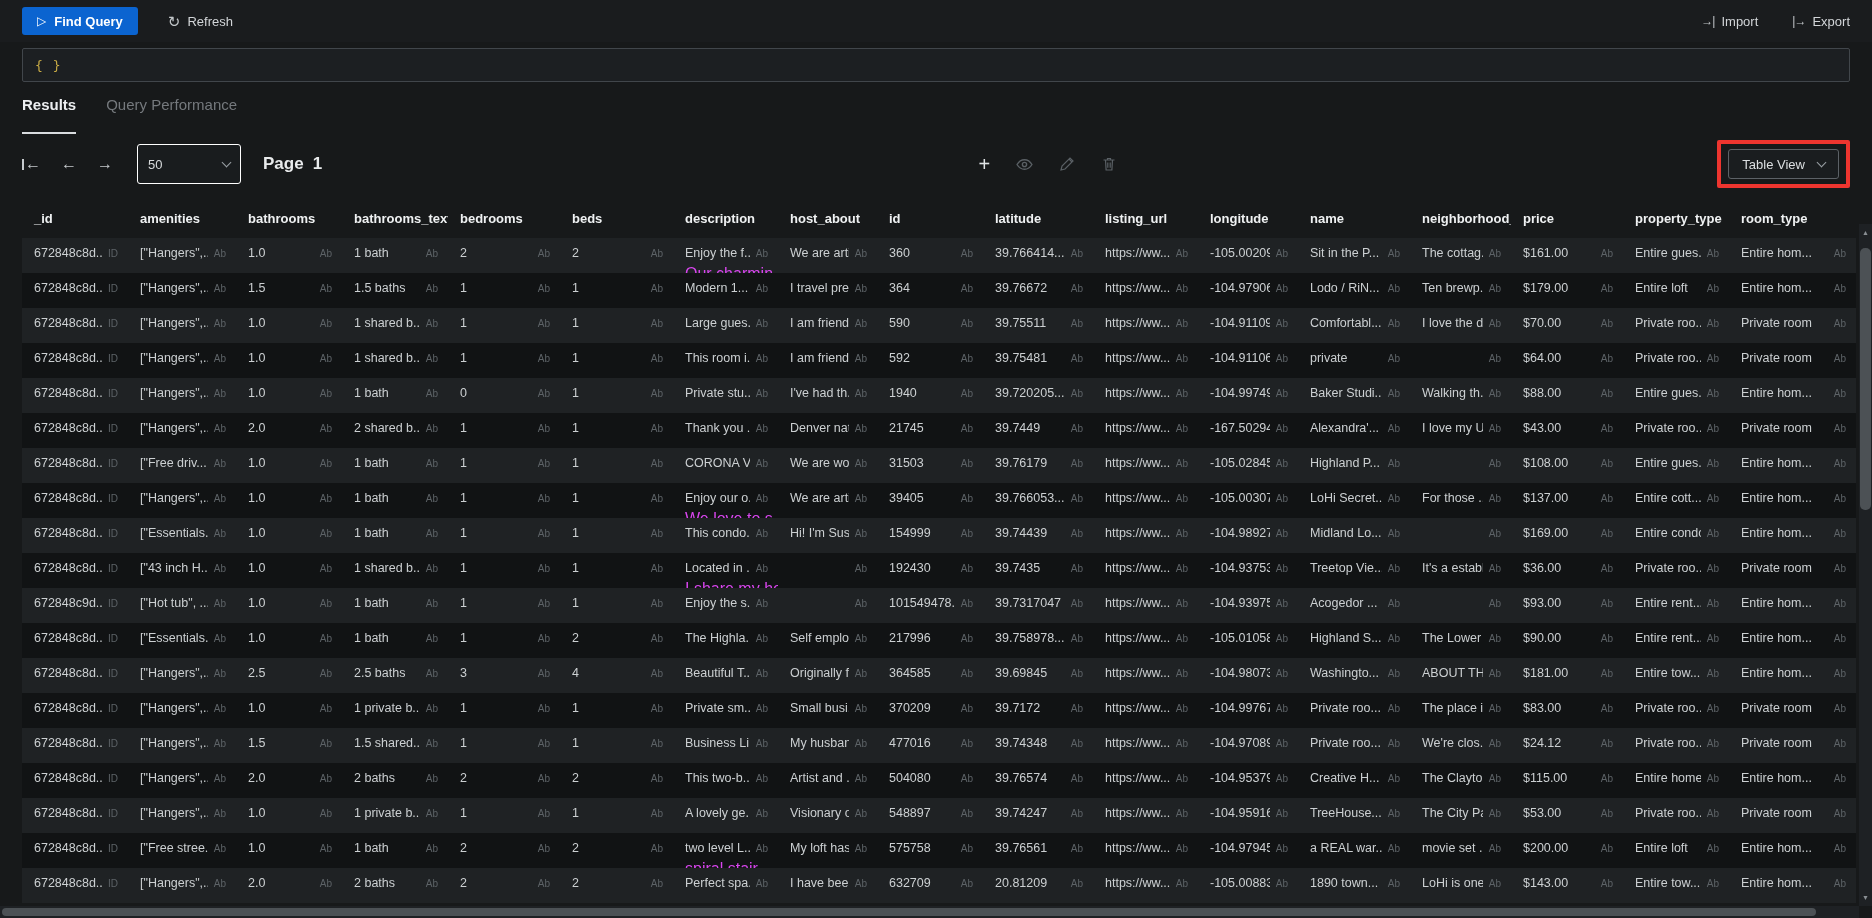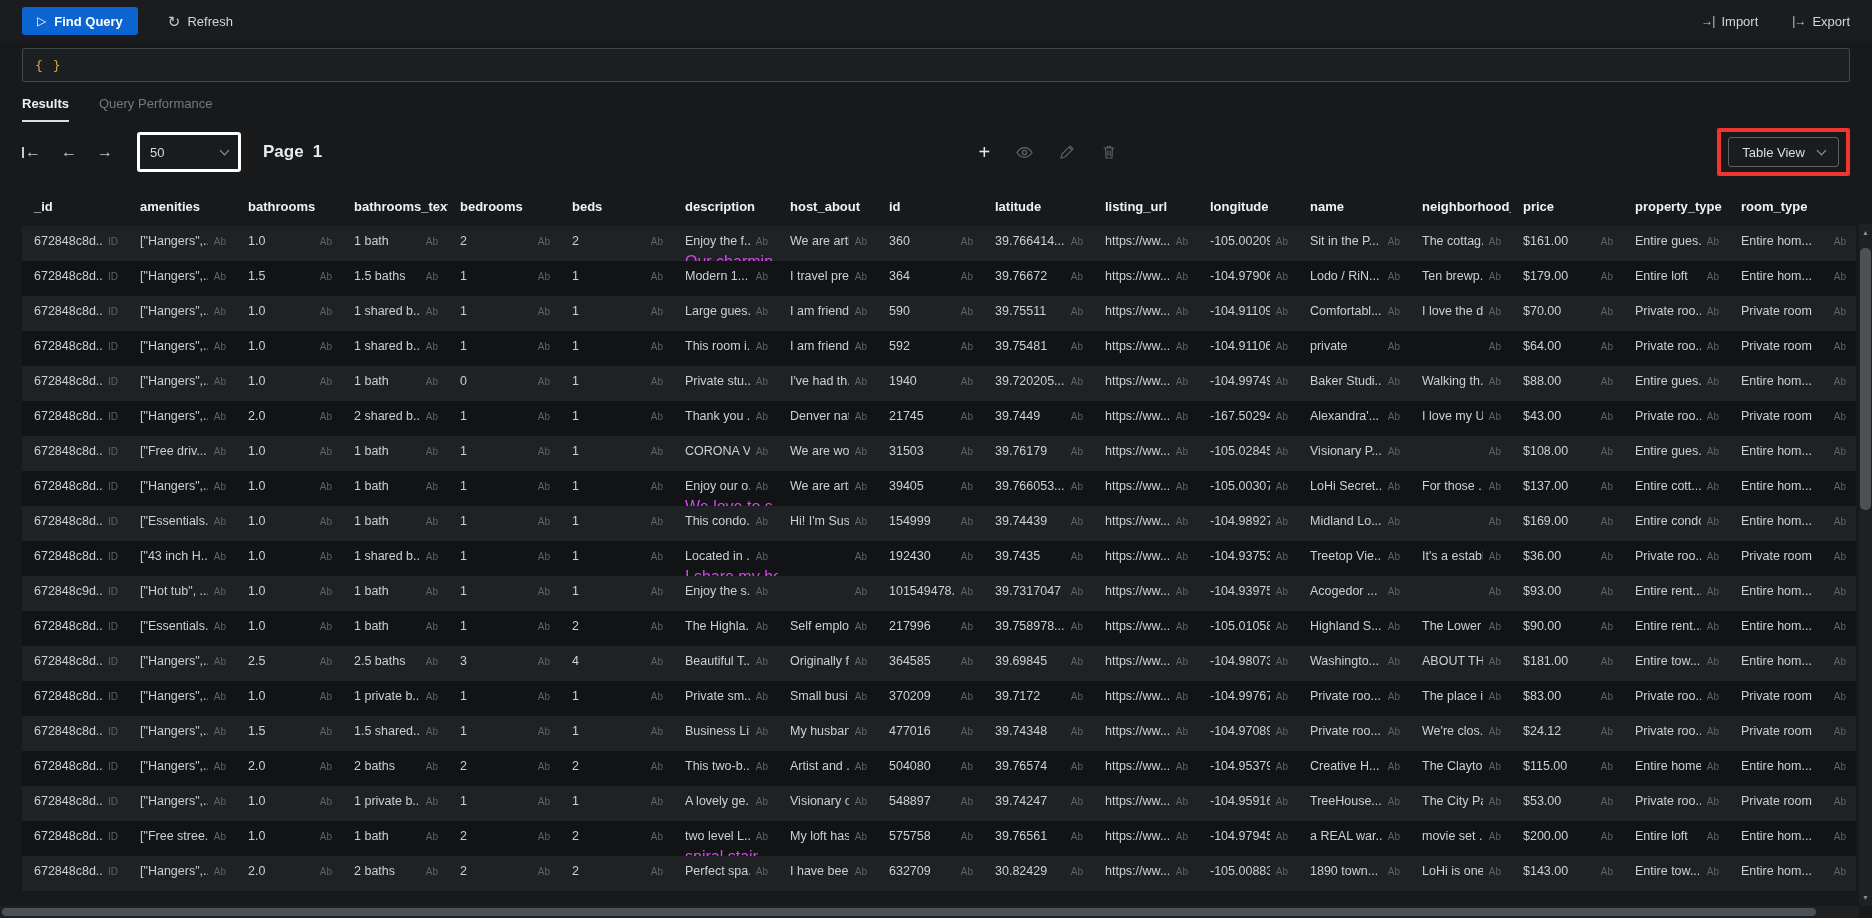--- a/index.html
+++ b/index.html
@@ -24,31 +24,31 @@
   .spacer{flex:1;}
   .topbar .ghost.right{margin-left:34px;}
   
   .querybar{
     margin:6px 22px 0;height:34px;border:1px solid #41464b;border-radius:2px;background:#1c1f22;
     display:flex;align-items:center;padding:0 12px;
   }
   .qtext{font-family:"DejaVu Sans Mono","Liberation Mono",monospace;font-size:13px;color:#c8ab45;letter-spacing:1px;}
   
   .tabs{margin:14px 22px 0;display:flex;gap:30px;}
-  .tab{padding-bottom:9px;font-size:13px;color:#75797d;cursor:pointer;border-bottom:2px solid transparent;}
+  .tab{padding-bottom:19px;font-size:15px;color:#75797d;cursor:pointer;border-bottom:2px solid transparent;}
   .tab.active{color:#edeff1;font-weight:700;border-bottom:2px solid #d9dcdf;}
   
   .toolbar{margin:8px 22px 0;height:44px;display:flex;align-items:center;}
   .navic{
     display:flex;align-items:center;background:none;border:none;color:#c6cacd;font-size:16px;
     margin-right:20px;padding:0;cursor:pointer;font-family:inherit;line-height:1;
   }
   .fbar{display:inline-block;width:2px;height:11px;background:#c6cacd;margin-right:1px;}
   .pagesize{
-    width:104px;height:40px;border:3px solid #ffffff;border-radius:3px;display:flex;align-items:center;
+    width:104px;height:40px;border:1px solid #ffffff;border-radius:3px;display:flex;align-items:center;
     justify-content:space-between;padding:16px 10px;color:#d6d9db;font-size:13px;margin-left:4px;cursor:pointer;background:#191c1e;
   }
   .chev{
     display:inline-block;width:7px;height:7px;border-right:1.6px solid #9aa0a5;border-bottom:1.6px solid #9aa0a5;
     transform:rotate(45deg);margin-top:-4px;
   }
   .pagelabel{margin-left:22px;display:flex;gap:9px;font-weight:700;font-size:17px;color:#e9ebec;}
   .midicons{display:flex;align-items:center;gap:26px;position:relative;left:28px;}
   .plus{font-size:20px;color:#e1e4e6;line-height:1;background:none;border:none;padding:0;cursor:pointer;}
   .iconbtn{background:none;border:none;padding:0;cursor:pointer;display:flex;align-items:center;}
@@ -656,21 +656,21 @@
           </div>
           <div class="cell">
             <span class="val">https://ww...</span>
             <span class="badge">Ab</span>
           </div>
           <div class="cell">
             <span class="val">-105.02845</span>
             <span class="badge">Ab</span>
           </div>
           <div class="cell">
-            <span class="val">Visionary P...</span>
+            <span class="val">Highland P...</span>
             <span class="badge">Ab</span>
           </div>
           <div class="cell">
             <span class="val"></span>
             <span class="badge">Ab</span>
           </div>
           <div class="cell">
             <span class="val">$108.00</span>
             <span class="badge">Ab</span>
           </div>
@@ -1487,21 +1487,21 @@
           </div>
           <div class="cell">
             <span class="val">I have bee...</span>
             <span class="badge">Ab</span>
           </div>
           <div class="cell">
             <span class="val">632709</span>
             <span class="badge">Ab</span>
           </div>
           <div class="cell">
-            <span class="val">30.82429</span>
+            <span class="val">20.81209</span>
             <span class="badge">Ab</span>
           </div>
           <div class="cell">
             <span class="val">https://ww...</span>
             <span class="badge">Ab</span>
           </div>
           <div class="cell">
             <span class="val">-105.00883</span>
             <span class="badge">Ab</span>
           </div>

